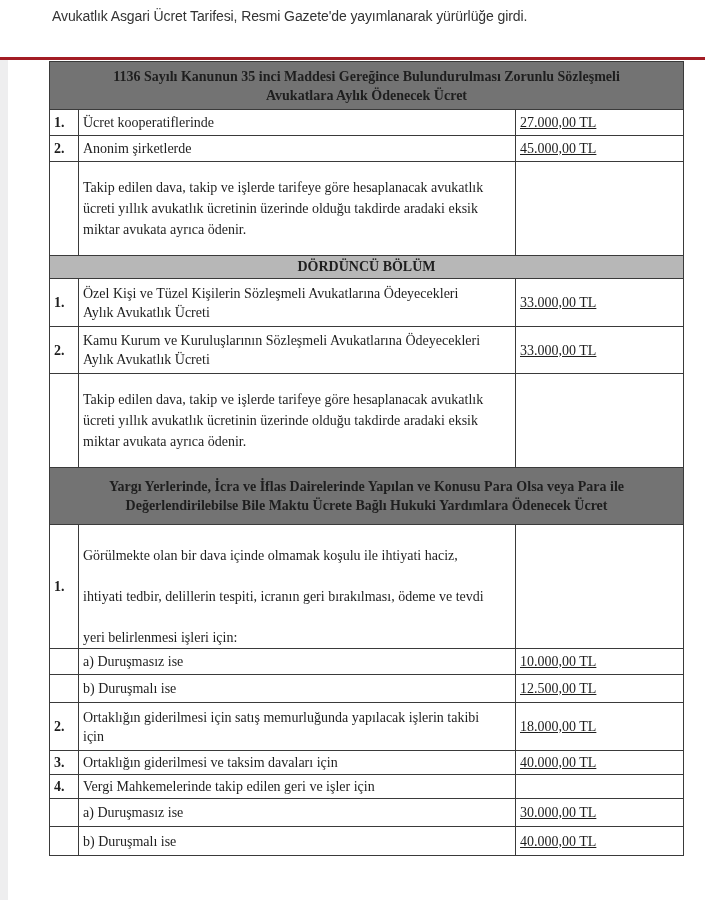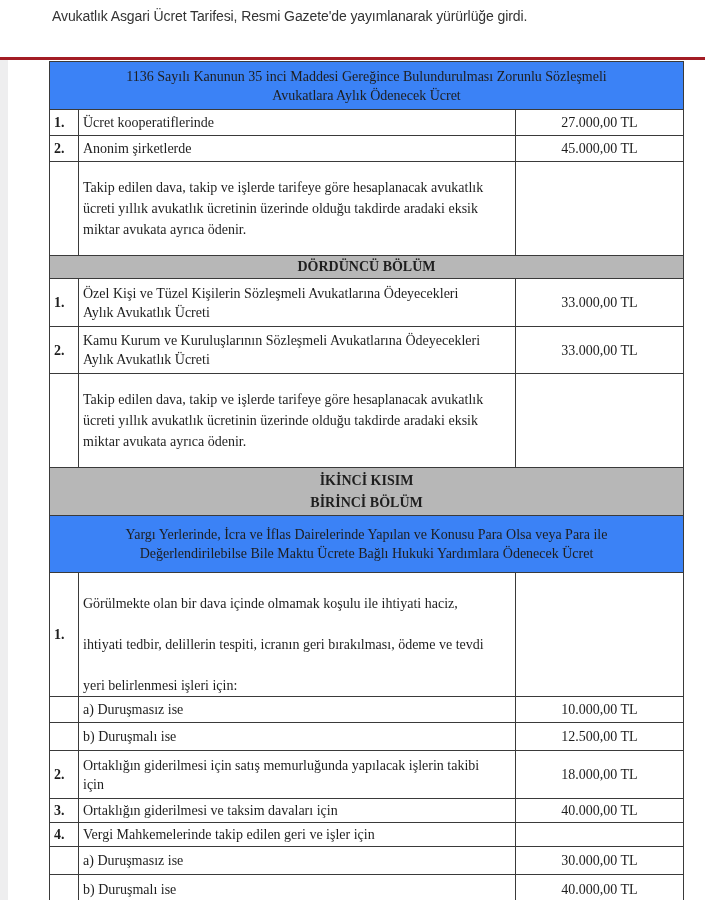--- a/index.html
+++ b/index.html
@@ -34,24 +34,24 @@
     border: 1.5px solid #3a3a3a; padding: 0 4px; vertical-align: middle;
     line-height: 19px; overflow: hidden;
   }
   col.c-num { width: 29px; }
   col.c-text { width: 437px; }
   col.c-amt { width: 168px; }
   tr.section td {
     background: #b7b7b7; text-align: center; font-weight: bold; line-height: 22px;
   }
   tr.subtitle td {
-    background: #3b82f6; text-align: center; font-weight: normal; line-height: 19px;
+    background: #737373; text-align: center; font-weight: bold; line-height: 19px;
   }
   td.num { font-weight: bold; padding-left: 4px; }
-  td.amt { text-align: center; padding-right: 3px; white-space: nowrap; }
+  td.amt { text-align: left; padding-right: 3px; white-space: nowrap; text-decoration: underline; }
   td.text .ln { display: block; white-space: nowrap; }
   tr.note td.text .ln { line-height: 21px; }
   tr.long td.text .ln { line-height: 21px; margin-top: 20px; }
   .ln { display: block; white-space: nowrap; }
 </style>
 </head>
 <body>
 
 <div class="headline">Avukatlık Asgari Ücret Tarifesi, Resmi Gazete'de yayımlanarak yürürlüğe girdi.</div>
 <div class="red-rule" style="background: rgb(163, 28, 36);"></div>
@@ -117,26 +117,20 @@
       </tr>
       <tr class="note" style="height: 94px;">
         <td class="num"></td>
         <td class="text">
           <span class="ln">Takip edilen dava, takip ve işlerde tarifeye göre hesaplanacak avukatlık</span>
           <span class="ln">ücreti yıllık avukatlık ücretinin üzerinde olduğu takdirde aradaki eksik</span>
           <span class="ln">miktar avukata ayrıca ödenir.</span>
         </td>
         <td class="amt"></td>
       </tr>
-      <tr class="section" style="height: 48px;">
-        <td colspan="3" style="background: rgb(183, 183, 183);">
-          <span class="ln">İKİNCİ KISIM</span>
-          <span class="ln">BİRİNCİ BÖLÜM</span>
-        </td>
-      </tr>
       <tr class="subtitle" style="height: 57px;">
         <td colspan="3">
           <span class="ln">Yargı Yerlerinde, İcra ve İflas Dairelerinde Yapılan ve Konusu Para Olsa veya Para ile</span>
           <span class="ln">Değerlendirilebilse Bile Maktu Ücrete Bağlı Hukuki Yardımlara Ödenecek Ücret</span>
         </td>
       </tr>
       <tr class="long" style="height: 88px;">
         <td class="num">1.</td>
         <td class="text">
           <span class="ln">Görülmekte olan bir dava içinde olmamak koşulu ile ihtiyati haciz,</span>

